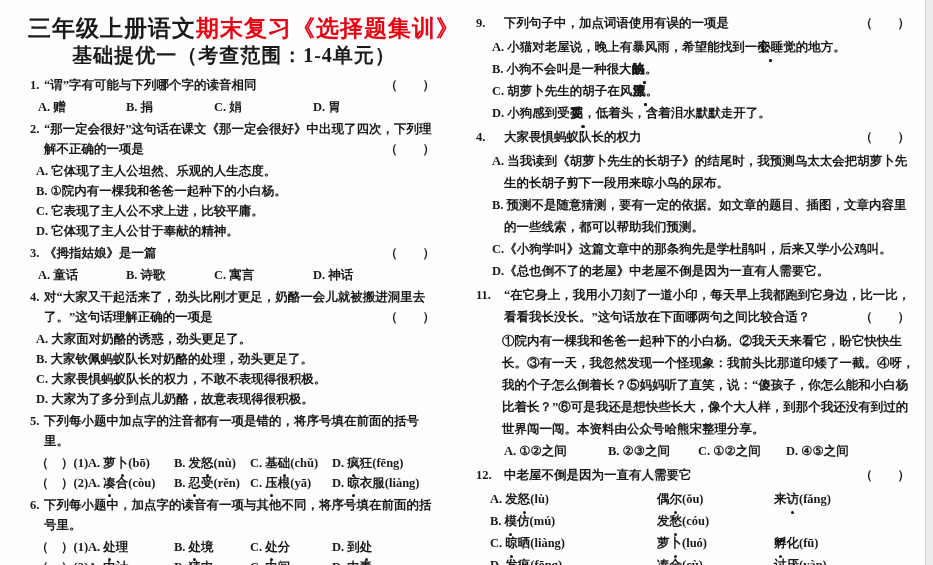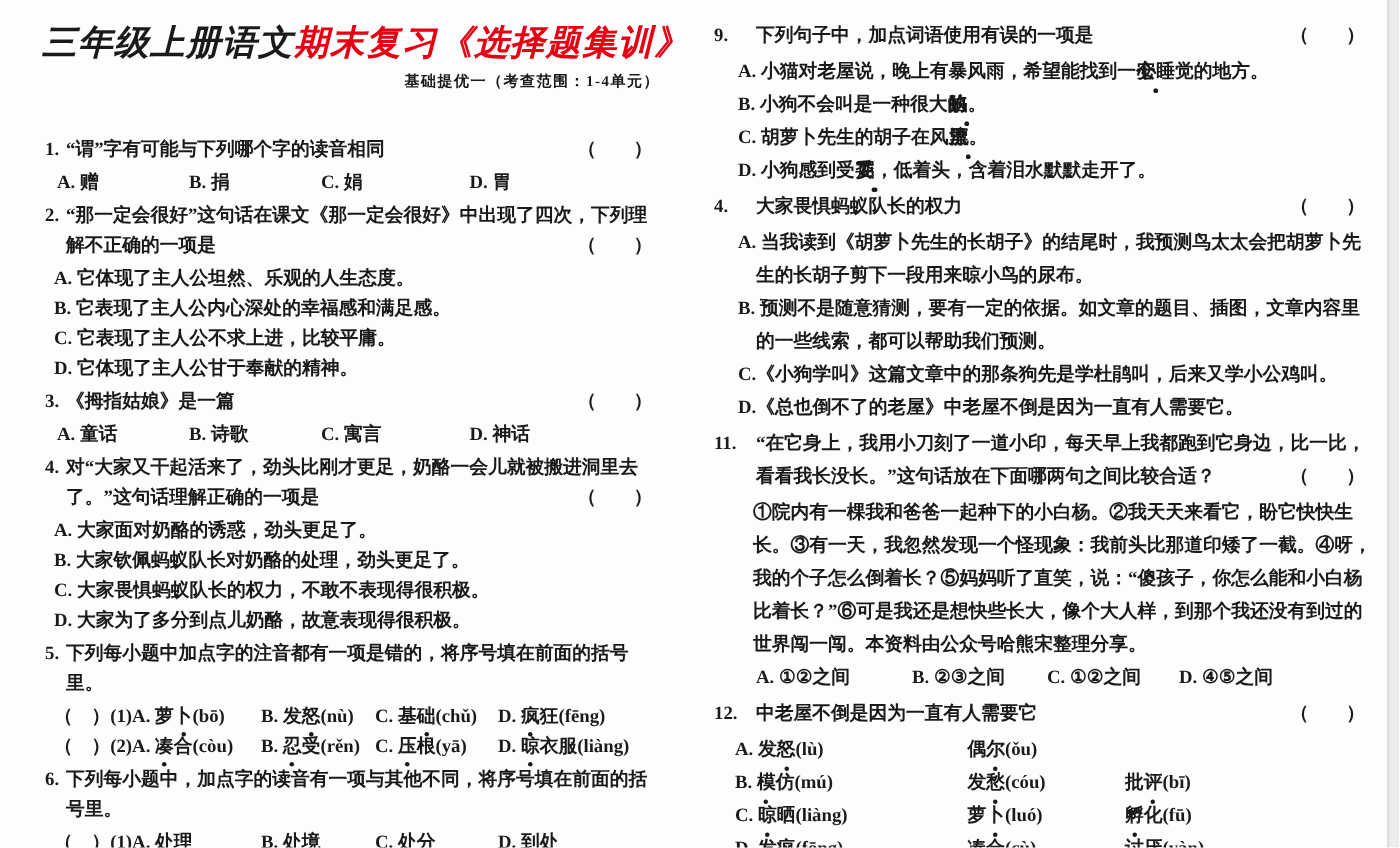--- a/index.html
+++ b/index.html
@@ -5,39 +5,39 @@
   html,body{margin:0;padding:0;}
   body{
     width:933px;height:565px;overflow:hidden;background:#ffffff;
     font-family:"Liberation Serif","DejaVu Serif",serif;
     font-weight:700;color:#1a1a1a;
   }
   .sheet{position:relative;width:933px;height:565px;background:#fdfdfd;}
   .col{position:absolute;top:0;font-size:12.5px;}
   .col-left{left:28px;width:412px;line-height:20px;}
   .col-right{left:474px;width:441px;line-height:22px;padding-top:10px;}
-  .titlebar{text-align:center;margin-top:14px;line-height:30px;font-size:23px;letter-spacing:1px;white-space:nowrap;font-style:italic;}
+  .titlebar{text-align:center;margin-top:14px;line-height:30px;font-size:23px;letter-spacing:1px;white-space:nowrap;}
   .titlebar .red{color:#e60012;}
-  .subtitle{text-align:right;font-size:10px;line-height:22px;margin-bottom:23px;letter-spacing:1px;}
+  .subtitle{text-align:center;font-size:20px;line-height:22px;margin-bottom:9px;letter-spacing:1px;}
   .q{position:relative;}
   .stem{position:relative;margin:2px;}
   .col-left .stem{padding-left:14px;}
   .col-left .stem .num{display:inline-block;width:14px;margin-left:-14px;}
   .col-right .stem{padding-left:28px;}
   .col-right .stem .num{display:inline-block;width:28px;margin-left:-28px;}
   .paren{position:absolute;right:3px;bottom:0;}
   .opt{margin:0;}
   .col-left .opt{padding-left:8px;}
   .col-right .opt{padding-left:30px;text-indent:-12px;}
   .passage{margin:0;padding-left:28px;}
   .row{display:grid;}
   .row-abcd{grid-template-columns:88px 88px 99px auto;padding-left:10px;}
   .row-sub{grid-template-columns:138px 76px 82px auto;padding-left:8px;}
   .row-circ{grid-template-columns:104px 90px 88px auto;padding-left:30px;}
-  .row-pinyin{grid-template-columns:155px 105px auto;padding-left:16px;}
+  .row-pinyin{grid-template-columns:155px 105px auto;padding-left:16px;gap:12px;}
   .dot{position:relative;display:inline-block;}
   .dot::after{content:"";position:absolute;left:50%;bottom:-3.5px;width:3px;height:3px;margin-left:-1.5px;border-radius:50%;background:#1a1a1a;}
   .edge{position:absolute;right:0;top:0;width:7px;height:565px;background:#ececec;border-left:1px solid #d6d6d6;}
 </style>
 </head>
 <body>
 
 <div class="sheet">
 
   <div class="col col-left">
@@ -52,21 +52,21 @@
         <span>A. 赠</span>
         <span>B. 捐</span>
         <span>C. 娟</span>
         <span>D. 胃</span>
       </div>
     </section>
 
     <section class="q">
       <p class="stem"><span class="num">2.</span><span>“那一定会很好”这句话在课文《那一定会很好》中出现了四次，下列理解不正确的一项是</span><span class="paren">（　　）</span></p>
       <p class="opt">A. 它体现了主人公坦然、乐观的人生态度。</p>
-      <p class="opt">B. 它表现了主人公内心深处的幸福感和满足感。</p>
+      <p class="opt">B. ①院内有一棵我和爸爸一起种下的小白杨。</p>
       <p class="opt">C. 它表现了主人公不求上进，比较平庸。</p>
       <p class="opt">D. 它体现了主人公甘于奉献的精神。</p>
     </section>
 
     <section class="q">
       <p class="stem"><span class="num">3.</span><span>《拇指姑娘》是一篇</span><span class="paren">（　　）</span></p>
       <div class="row row-abcd">
         <span>A. 童话</span>
         <span>B. 诗歌</span>
         <span>C. 寓言</span>
@@ -147,25 +147,25 @@
         <span>C. ①②之间</span>
         <span>D. ④⑤之间</span>
       </div>
     </section>
 
     <section class="q">
       <p class="stem"><span class="num">12.</span><span>中老屋不倒是因为一直有人需要它</span><span class="paren">（　　）</span></p>
       <div class="row row-pinyin">
         <span>A. 发<span class="dot">怒</span>(lù)</span>
         <span>偶<span class="dot">尔</span>(ǒu)</span>
+        <span>来<span class="dot">访</span>(fǎng)</span>
       </div>
       <div class="row row-pinyin">
         <span>B. <span class="dot">模</span>仿(mú)</span>
         <span>发<span class="dot">愁</span>(cóu)</span>
-        <span>批<span class="dot">评</span>(bī)</span>
       </div>
       <div class="row row-pinyin">
         <span>C. <span class="dot">晾</span>晒(liàng)</span>
         <span>萝<span class="dot">卜</span>(luó)</span>
         <span><span class="dot">孵</span>化(fū)</span>
       </div>
       <div class="row row-pinyin">
         <span>D. 发<span class="dot">疯</span>(fōng)</span>
         <span><span class="dot">凑</span>合(cù)</span>
         <span>讨<span class="dot">厌</span>(yàn)</span>

